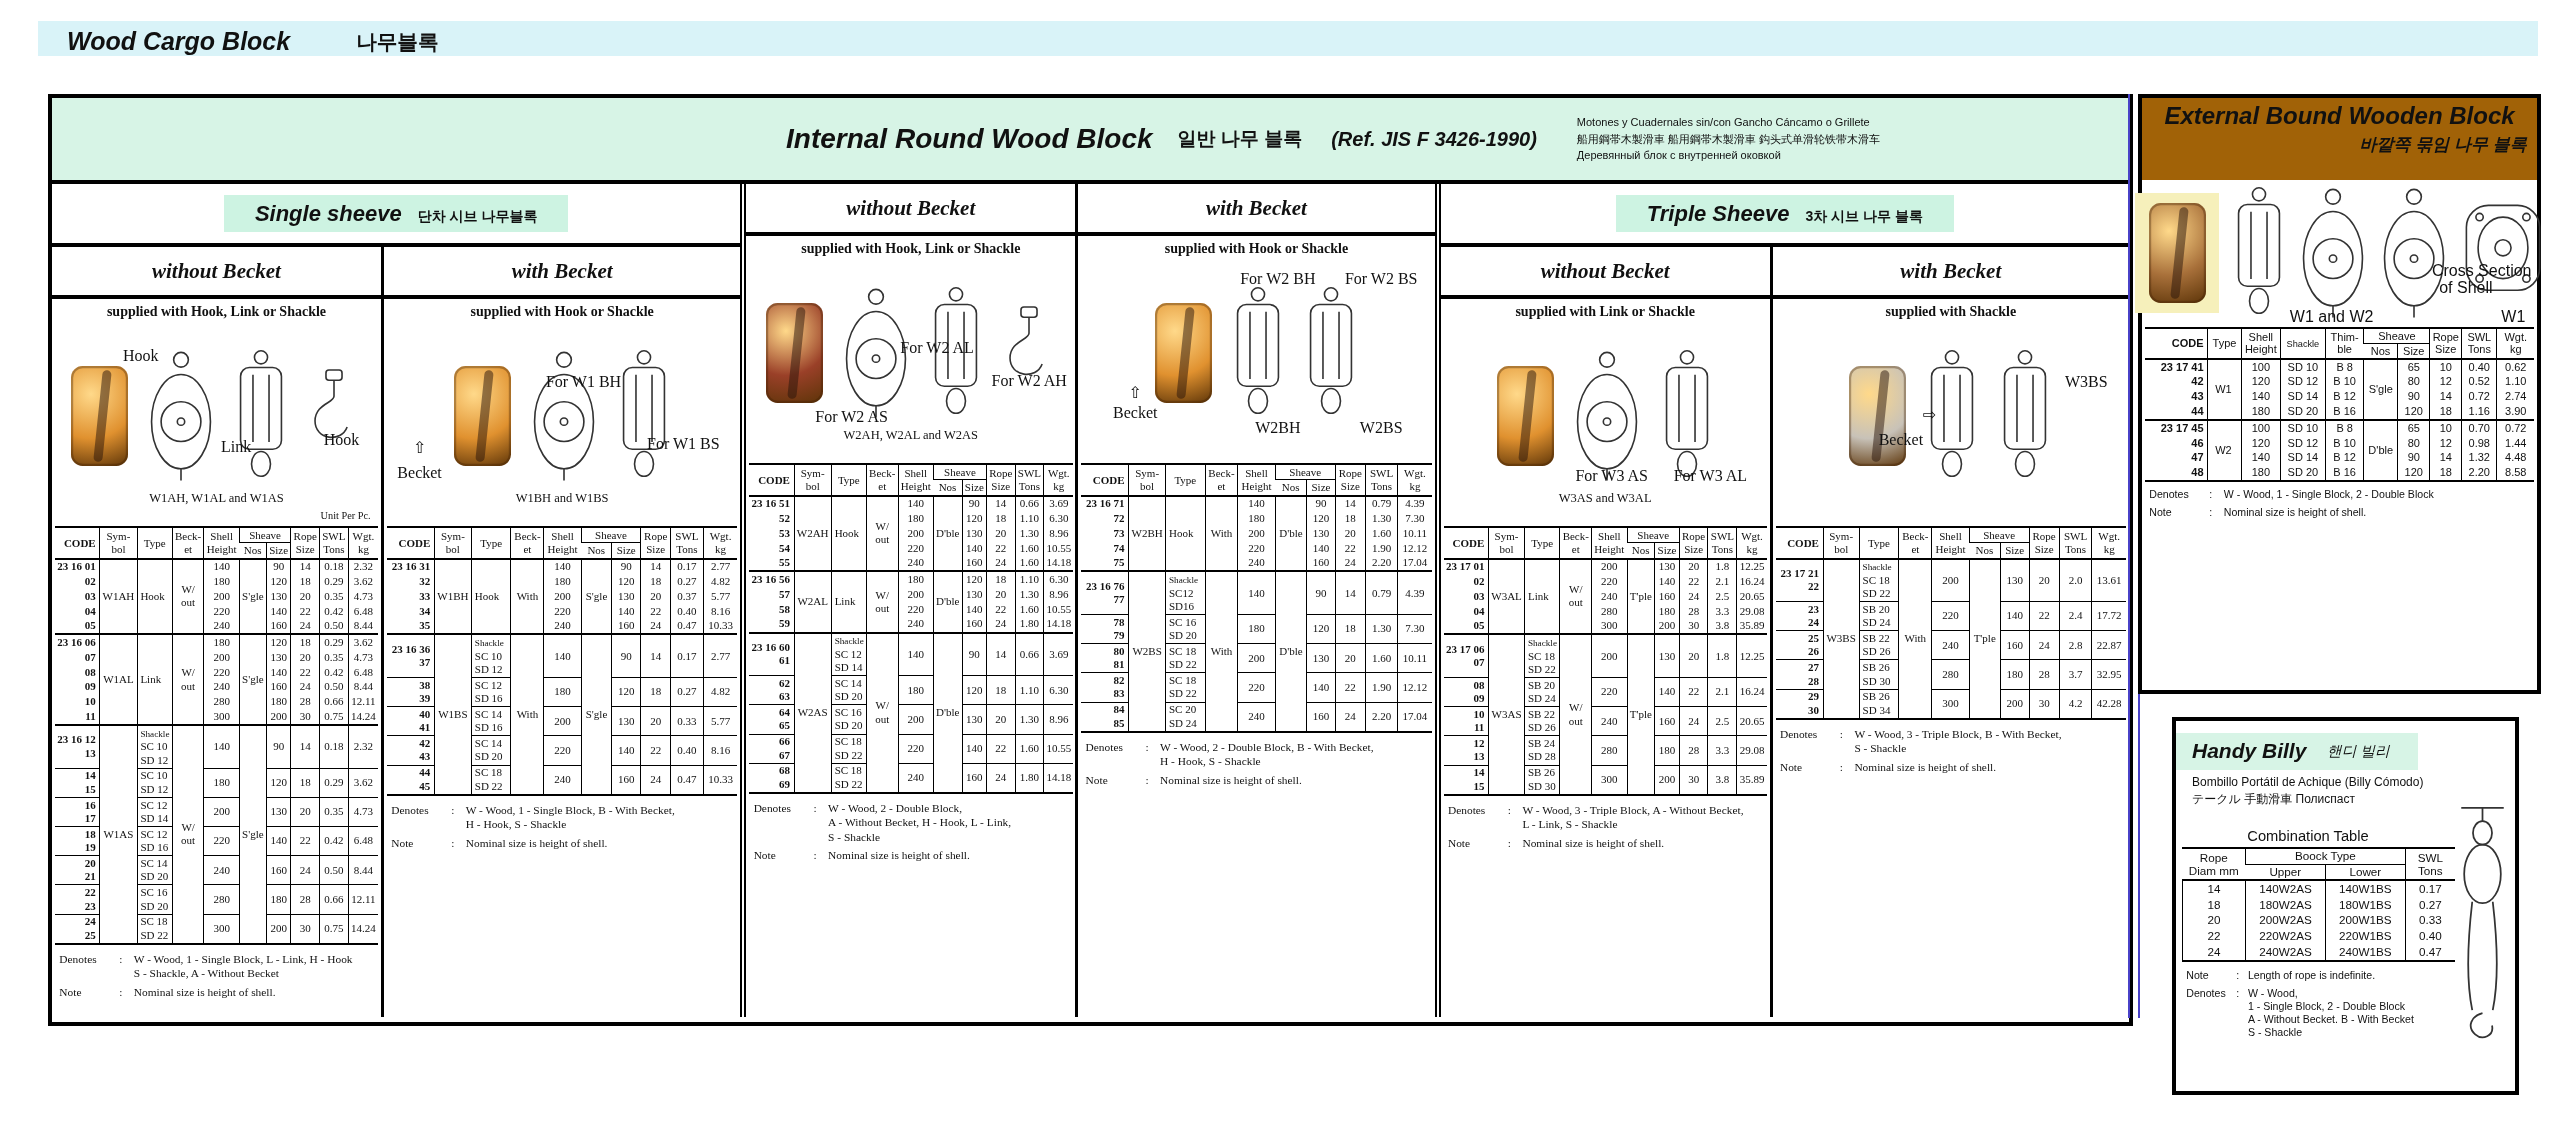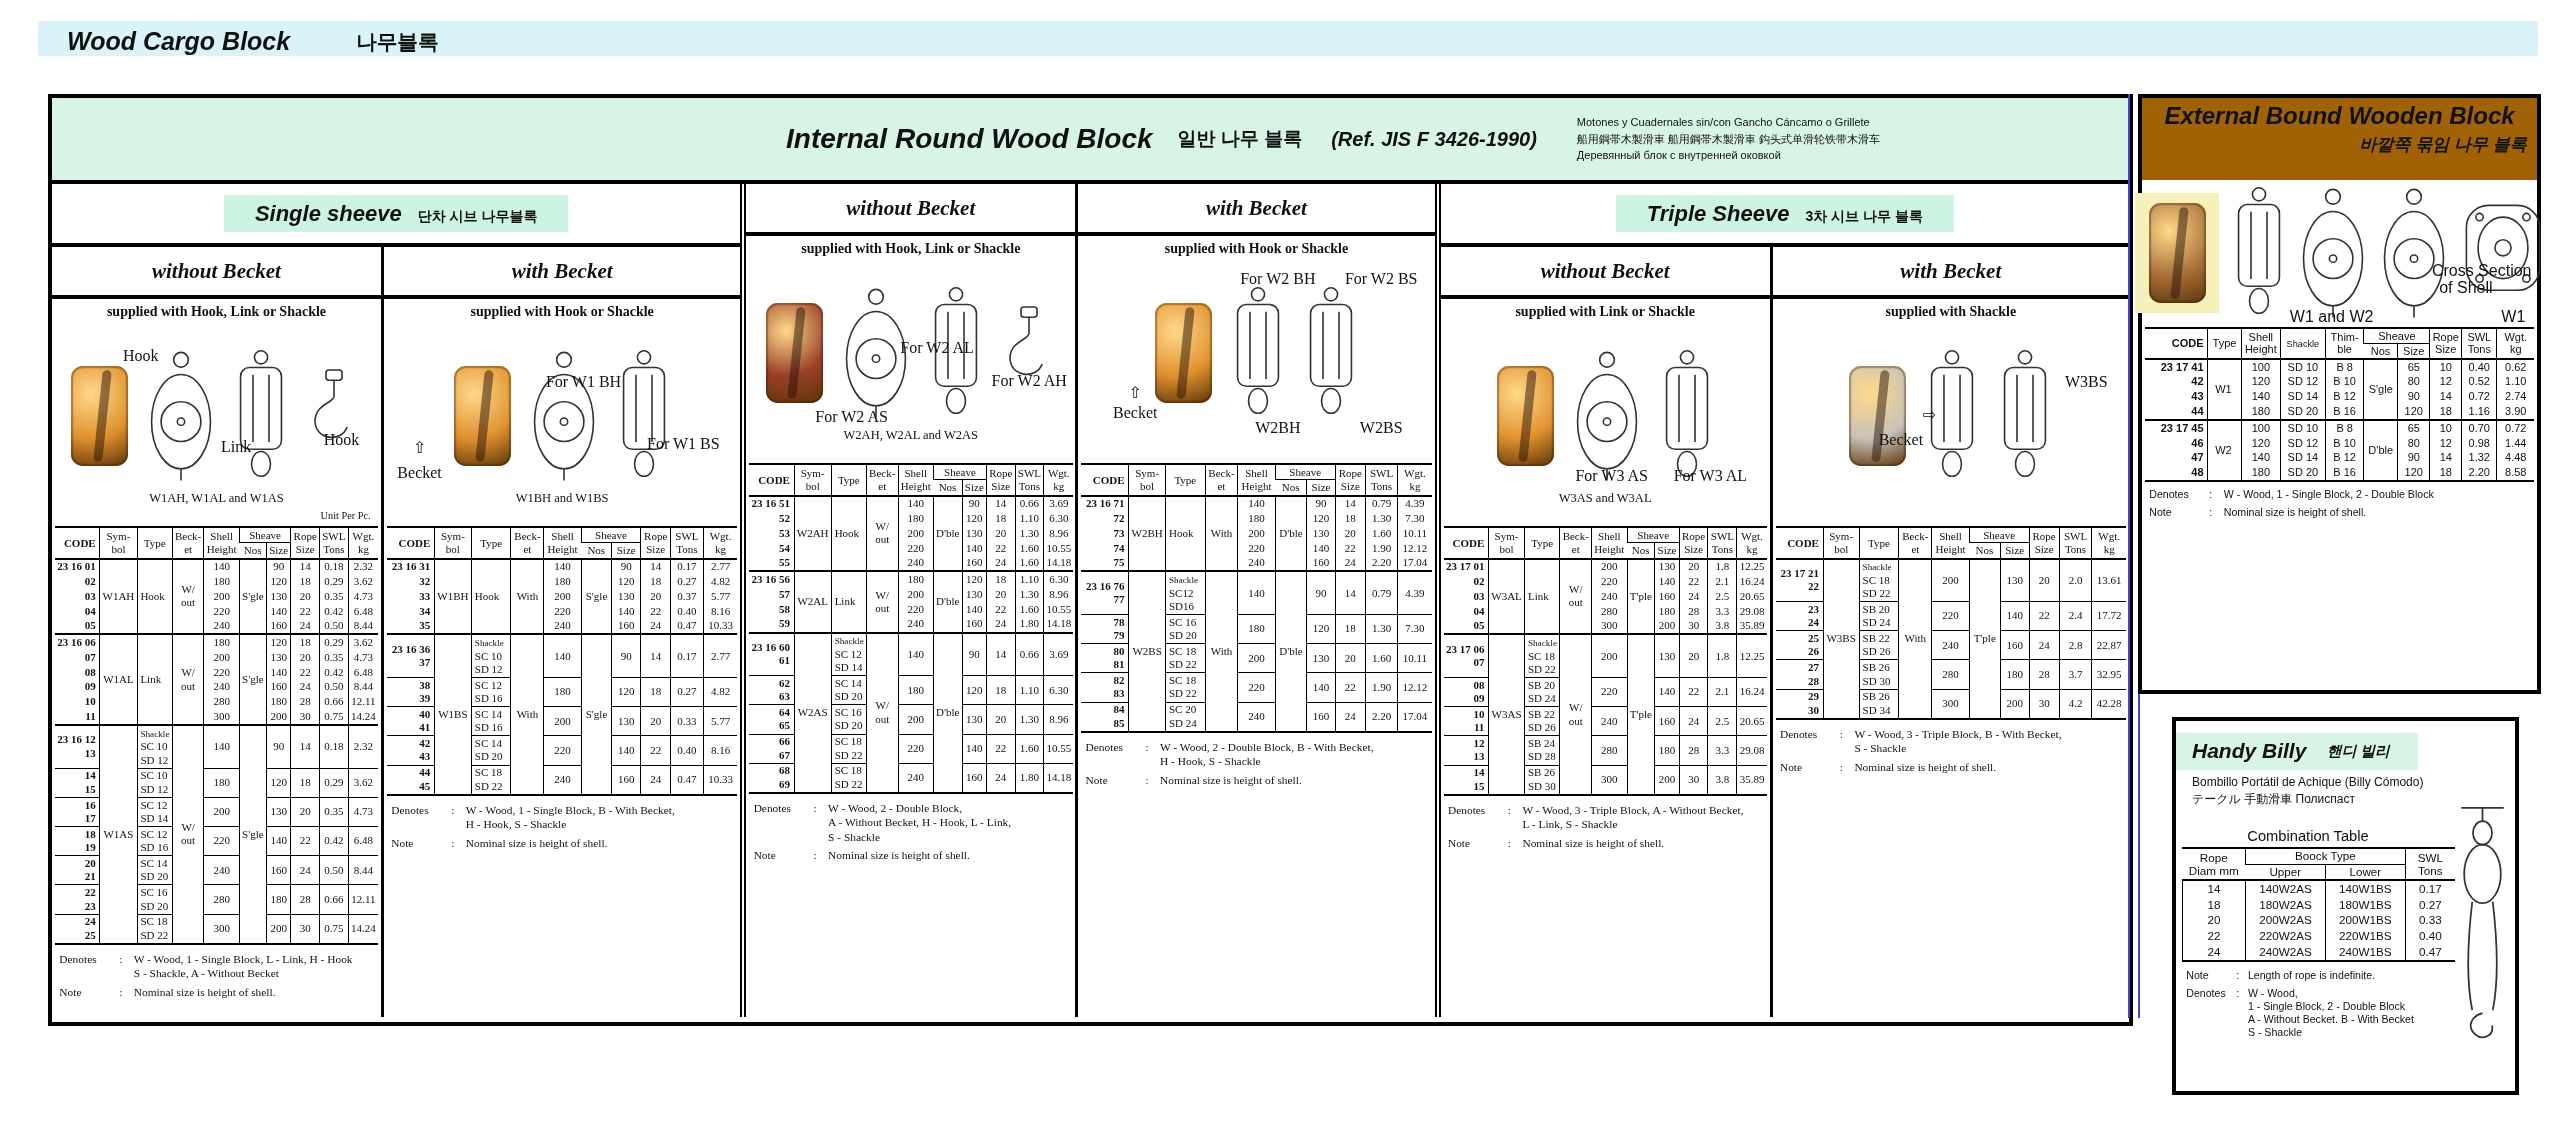--- a/index.html
+++ b/index.html
@@ -74,21 +74,21 @@
   .ext-kr{font-size:17px;font-weight:bold;font-style:italic;text-align:right;margin-top:2.9px;}
   .ext-sub{padding:5.9px 2.9px 0 32px;font-size:11.4px;line-height:1.38;}
   .ext-sub .s0{font-size:15.4px;font-weight:bold;font-style:italic;}
   .ext-sub .s1{font-size:12.5px;font-weight:bold;font-style:italic;}
   #ext .illo{height:145px;gap:13.2px;}
   #ext .notes{font-size:10.6px;padding-top:5.9px;}
   
   #handy{position:absolute;left:2172px;top:717px;width:339px;height:370px;border:4.4px solid #000;background:#fff;}
   .h-band{margin:11.7px 0 0 0;width:242px;height:37px;background:#d7f4e6;display:flex;align-items:center;}
   .h-title{font-size:21px;font-weight:bold;font-style:italic;margin-left:16px;}
-  .h-kr{font-size:14.7px;font-weight:bold;font-style:italic;margin-left:20.6px;}
+  .h-kr{font-size:14.7px;font-weight:normal;font-style:italic;margin-left:20.6px;}
   .h-sub{padding:4.4px 0 0 16px;font-size:12px;line-height:1.45;}
   .h-tbl-title{margin:19px 0 2.9px 0;width:264px;text-align:center;font-size:14.7px;}
   #handy .tablewrap{width:273px;padding:0;margin-left:5.9px;}
   #handy .notes{grid-template-columns:47px 8.8px 1fr;font-size:10.6px;width:264px;padding-left:10.3px;}
   .h-draw{position:absolute;right:1.5px;top:81px;}
   .h-draw svg *{fill:none;stroke:#333;stroke-width:2.4px;}
   
   #wm{position:absolute;left:95px;top:533px;width:2225px;text-align:center;
       font-size:104px;font-weight:bold;letter-spacing:28px;color:rgba(228,150,150,0.40);
       z-index:40;pointer-events:none;white-space:nowrap;}

